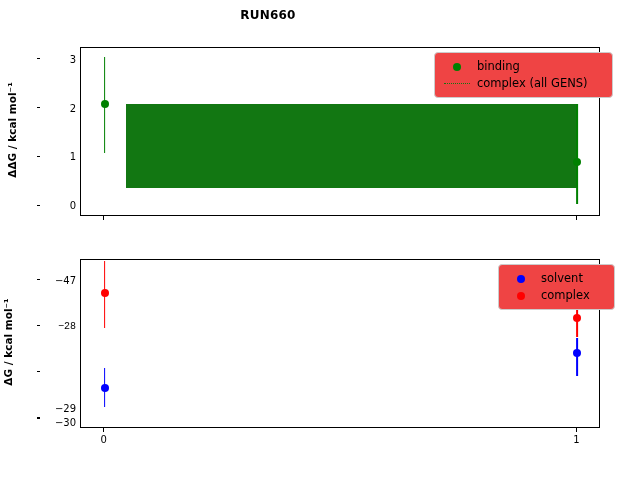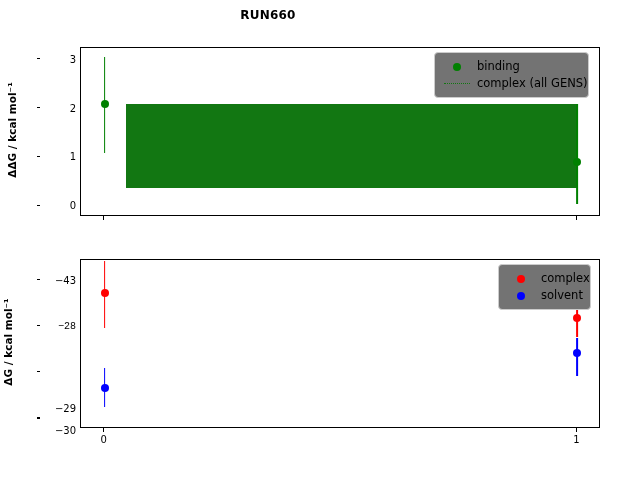--- a/index.html
+++ b/index.html
@@ -120,24 +120,24 @@
     border-radius: 50%;
     transform: translate(-50%, -50%);
   }
   .densefill {
     position: absolute;
   }
   
   .legend {
     position: absolute;
     box-sizing: border-box;
-    background: #737373;
+    background: #ef4444;
     border: 1px solid #cccccc;
     border-radius: 4px;
-    padding: 5px 0 5px 7px;
+    padding: 5px 24px 5px 7px;
     font-size: 11.5px;
     color: #000000;
     line-height: 1;
   }
   .legend-row {
     display: flex;
     align-items: center;
     height: 17px;
     white-space: nowrap;
   }
@@ -215,42 +215,42 @@
         <div class="errbar" style="left: 23.6364px; top: 1.38147px; height: 66.3106px; background: rgb(255, 0, 0);"></div>
         <div class="errbar" style="left: 496.364px; top: 6.90736px; height: 69.9946px; background: rgb(255, 0, 0);"></div>
         <div class="dotmark" style="left: 23.6364px; top: 128.016px; background: rgb(0, 0, 255);"></div>
         <div class="dotmark" style="left: 496.364px; top: 93.0191px; background: rgb(0, 0, 255);"></div>
         <div class="dotmark" style="left: 23.6364px; top: 33.1553px; background: rgb(255, 0, 0);"></div>
         <div class="dotmark" style="left: 496.364px; top: 57.5613px; background: rgb(255, 0, 0);"></div>
       </div>
   </div>
   <div id="bottom-ticks" style="position: absolute; left: 40px; top: 259px; width: 36px; height: 169px;">
       <div class="ytick-mark" style="top: 20.0721px;"></div>
-      <div class="ytick-label" style="top: 20.7221px; right: 0px; width: 100%;">−43</div>
+      <div class="ytick-label" style="top: 20.7221px; right: 0px; width: 100%;">−47</div>
       <div class="ytick-mark" style="top: 66.1211px;"></div>
       <div class="ytick-label" style="top: 66.7711px; right: 0px; width: 100%; font-family: Liberation Mono, monospace;">−28</div>
       <div class="ytick-mark" style="top: 112.17px;"></div>
       <div class="ytick-label" style="top: 112.82px; right: 0px; width: 100%; margin-top: 36px;">−29</div>
       <div class="ytick-mark" style="top: 158.219px;"></div>
-      <div class="ytick-label" style="top: 171px; right: 0px; width: 100%;">−30</div>
+      <div class="ytick-label" style="top: 163px; right: 0px; width: 100%;">−30</div>
     </div>
   <div class="ylabel" id="bottom-ylabel" style="left: 8px; top: 335.5px; width: 160px; margin-left: -80px;">ΔG / kcal mol⁻¹</div>
 
   <div class="legend" id="legend-bottom" style="left: 498px; top: 264px;">
     <div class="legend-row">
       <span class="legend-key">
+          <span class="legend-dot" style="background:#0000ff"></span>
+        </span>
+      <span class="legend-text">solvent</span>
+    </div>
+    <div class="legend-row">
+      <span class="legend-key">
           <span class="legend-dot" style="background:#ff0000"></span>
         </span>
       <span class="legend-text">complex</span>
-    </div>
-    <div class="legend-row">
-      <span class="legend-key">
-          <span class="legend-dot" style="background:#0000ff"></span>
-        </span>
-      <span class="legend-text">solvent</span>
     </div>
   </div>
 
   <div id="xticks" style="position: absolute; left: 80px; top: 428px; width: 520px; height: 20px;">
       <div class="xtick-mark" style="left: 22.9864px; top: 0px; bottom: auto;"></div>
       <div class="xtick-label" style="left: 23.6364px; top: 6px;">0</div>
       <div class="xtick-mark" style="left: 495.714px; top: 0px; bottom: auto;"></div>
       <div class="xtick-label" style="left: 496.364px; top: 6px;">1</div>
     </div>
 

